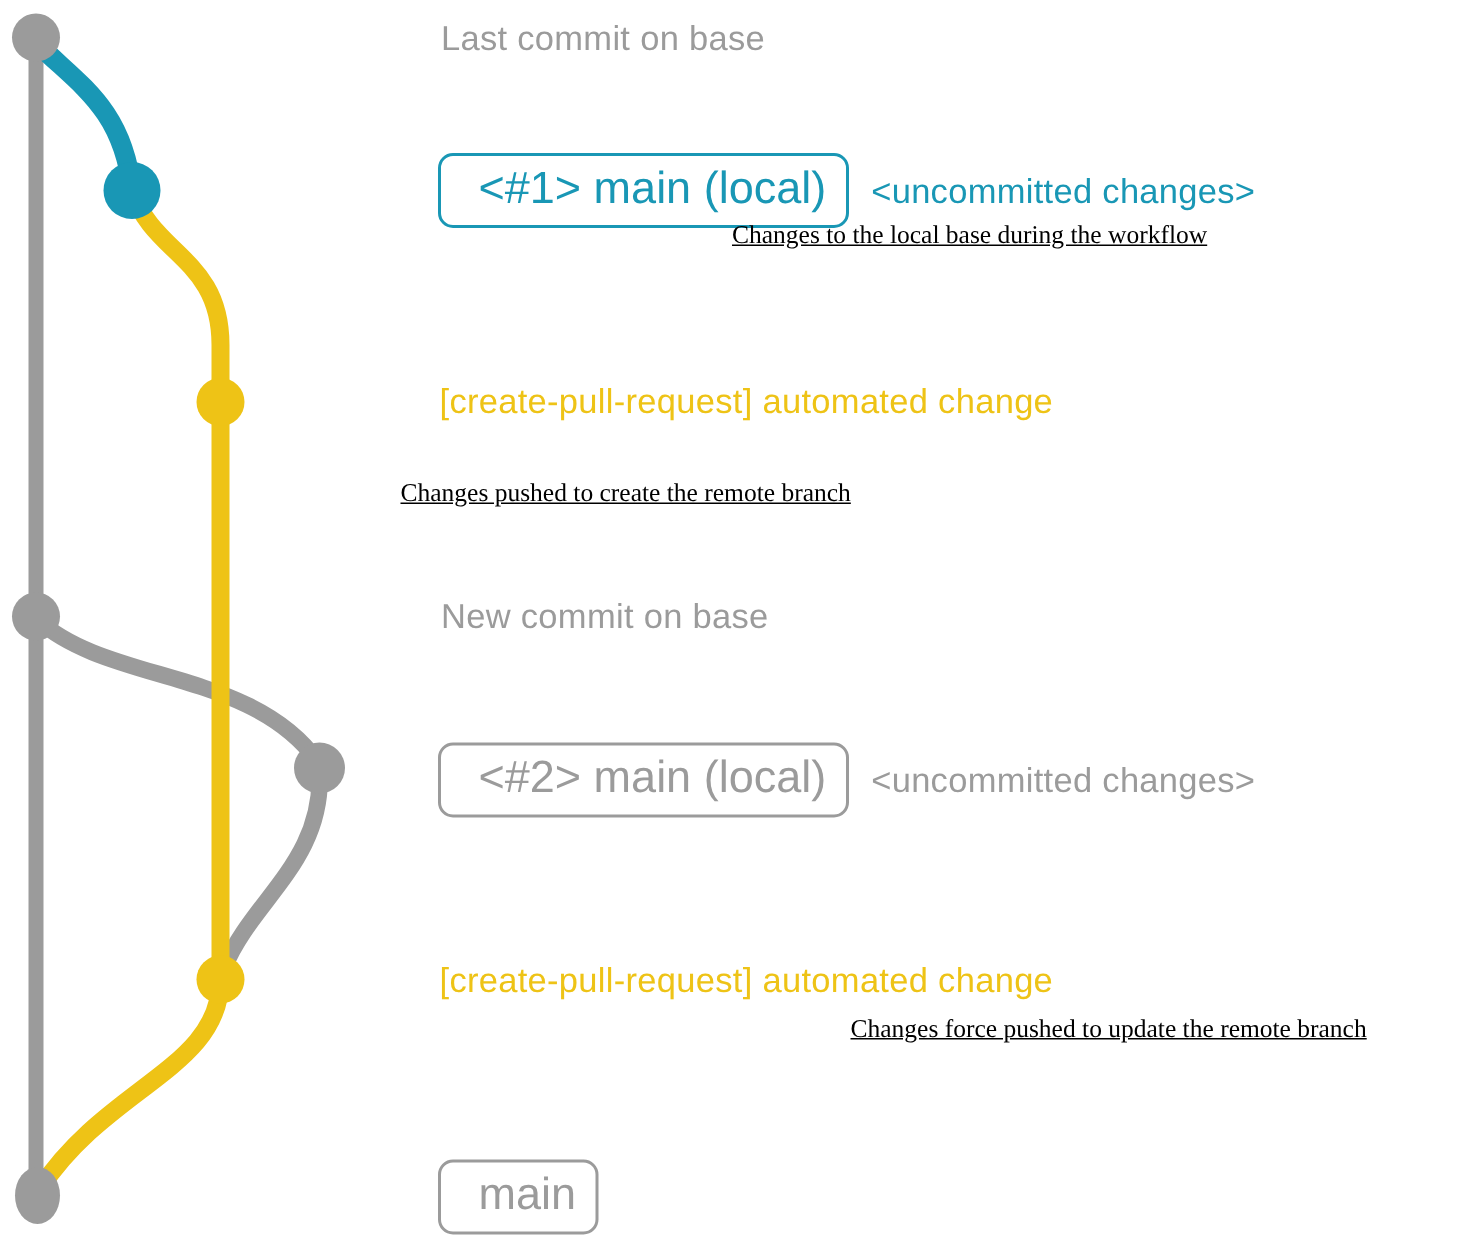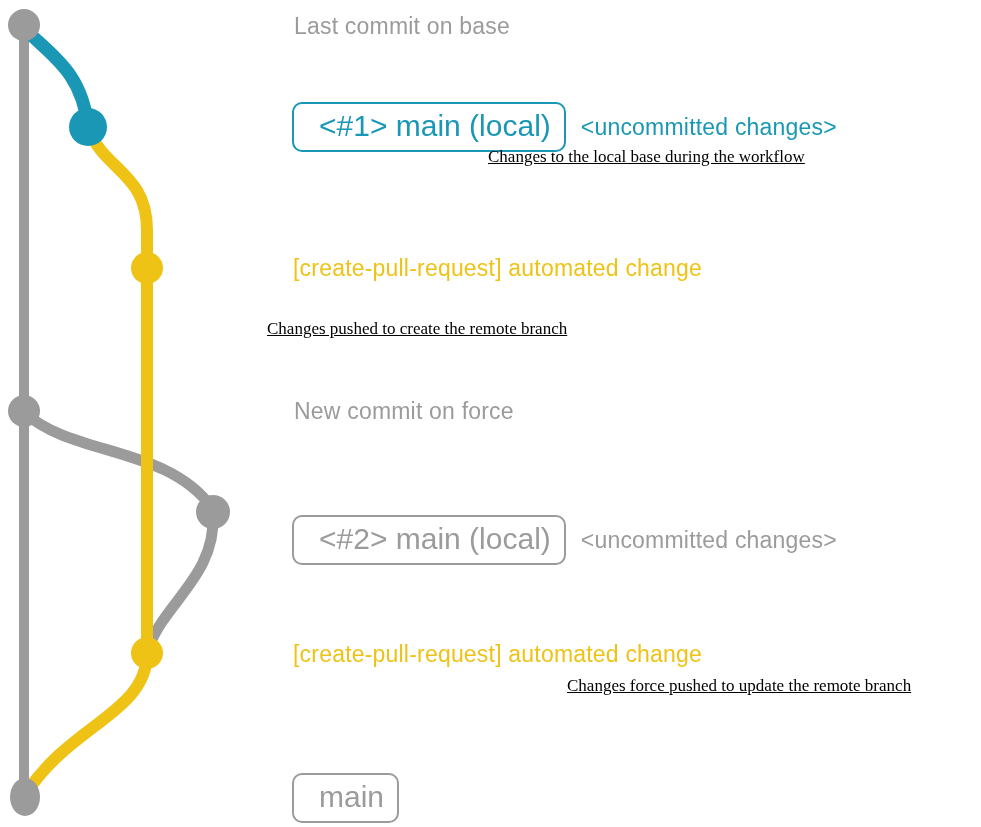--- a/index.html
+++ b/index.html
@@ -41,21 +41,21 @@
   .gap15 { gap: 15px; }
   .gap18 { gap: 18px; }
 
   
   #lbl-last-commit   { left: 258px; top: 26px; }
   #row-uncommitted-1 { left: 256px; top: 127px; }
   #note-1            { left: 488px; top: 157px; }
   #row-automated-1   { left: 257px; top: 268px; }
   #note-2            { left: 267px; top: 299px; margin-top: 30px; }
   #lbl-new-commit    { left: 258px; top: 411px; }
-  #row-uncommitted-2 { left: 256px; top: 540px; }
+  #row-uncommitted-2 { left: 256px; top: 520px; }
   #note-3            { left: 488px; top: 543px; }
   #row-automated-2   { left: 257px; top: 654px; }
   #note-4            { left: 567px; top: 686px; }
   #row-merge         { left: 256px; top: 798px; }
 </style>
 </head>
 <body>
 
 <div class="canvas">
 
@@ -84,21 +84,21 @@
 
   <div class="row gap15" id="row-uncommitted-1">
     <span class="badge" style="color: rgb(25, 151, 181); border-color: rgb(25, 151, 181);">&lt;#1&gt; main (local)</span>
     <span class="label-sans" style="color: rgb(25, 151, 181);">&lt;uncommitted changes&gt;</span>
   </div>
   <div class="note" id="note-1" style="color: rgb(0, 0, 0);">Changes to the local base during the workflow</div>
 
   <div class="row label-sans" id="row-automated-1" style="color: rgb(238, 195, 22);">[create-pull-request] automated change</div>
   <div class="note" id="note-2" style="color: rgb(0, 0, 0);">Changes pushed to create the remote branch</div>
 
-  <div class="row label-sans" id="lbl-new-commit" style="color: rgb(155, 155, 155);">New commit on force</div>
+  <div class="row label-sans" id="lbl-new-commit" style="color: rgb(155, 155, 155);">New commit on base</div>
 
   <div class="row gap15" id="row-uncommitted-2">
     <span class="badge" style="color: rgb(155, 155, 155); border-color: rgb(155, 155, 155);">&lt;#2&gt; main (local)</span>
     <span class="label-sans" style="color: rgb(155, 155, 155);">&lt;uncommitted changes&gt;</span>
   </div>
 
   <div class="row gap15" id="row-automated-2">
     <span class="label-sans" style="color: rgb(238, 195, 22);">[create-pull-request] automated change</span>
   </div>
   <div class="note" id="note-4" style="color: rgb(0, 0, 0);">Changes force pushed to update the remote branch</div>

